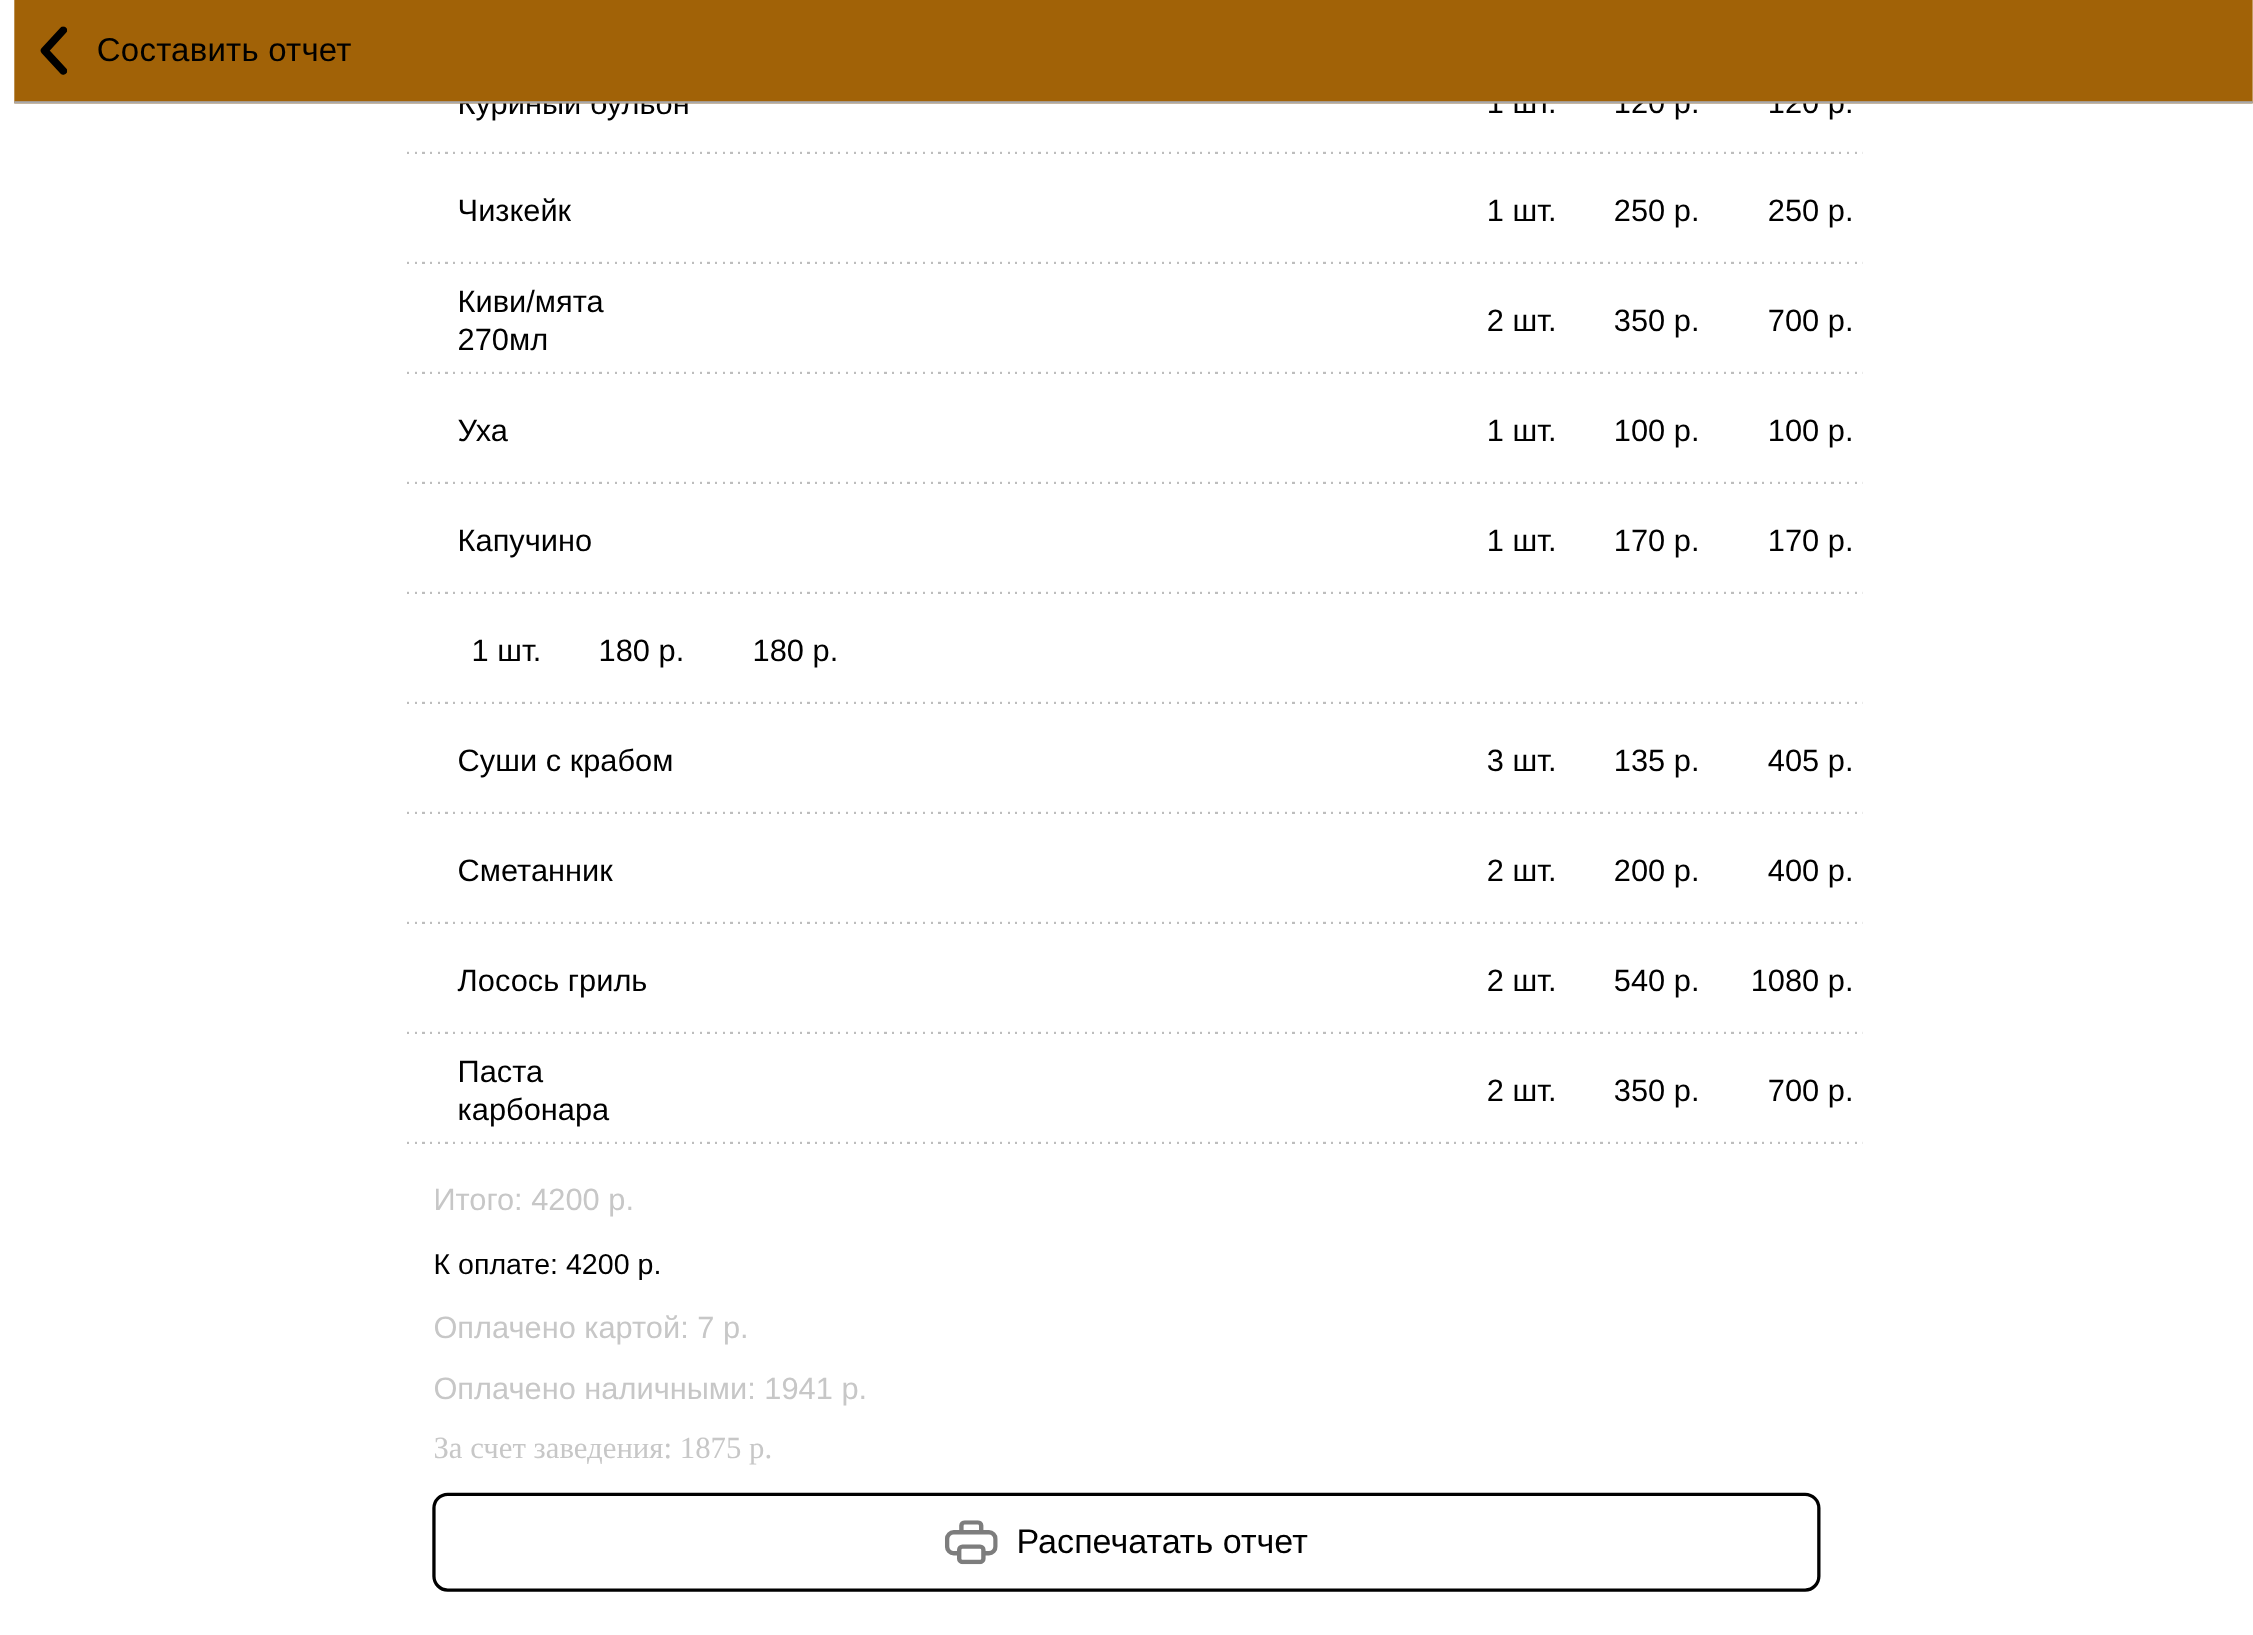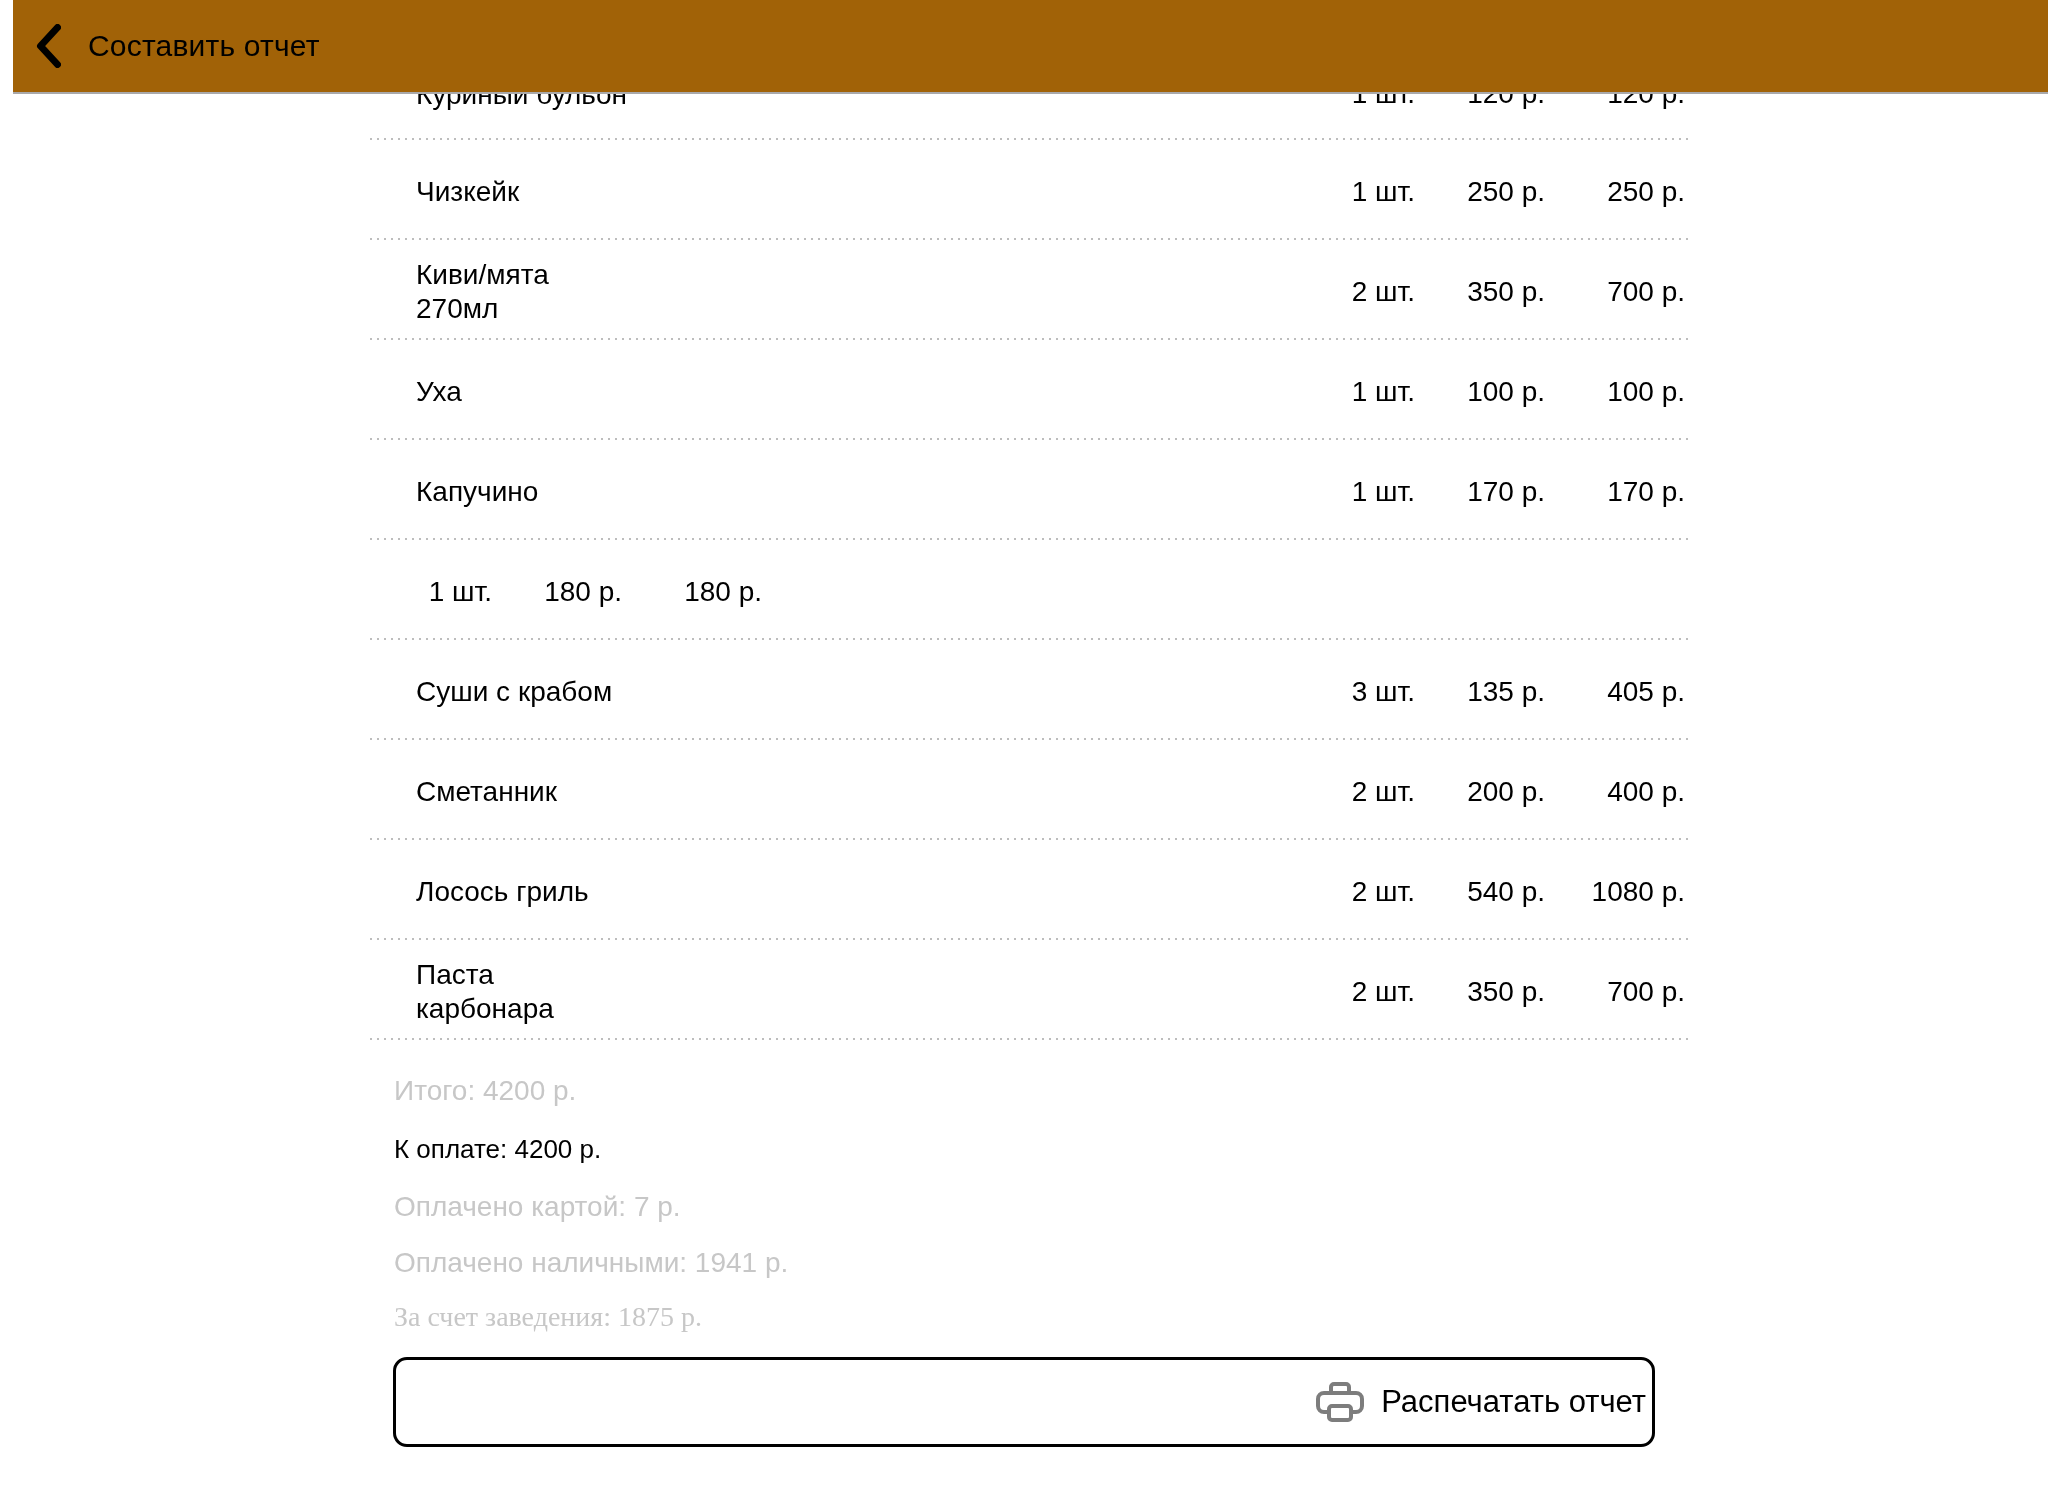--- a/index.html
+++ b/index.html
@@ -63,21 +63,21 @@
   .sum-card     { top: 1189px; }
   .sum-cash     { top: 1245px; }
   .sum-house    { top: 1299px; font-family: Liberation Serif, serif; }
 
   
   .print-btn {
     position: absolute; left: 393px; right: 393px; top: 1357px; height: 90px;
     box-sizing: border-box;
     background: #fff;
     border: 3px solid #000; border-radius: 14px;
-    display: flex; align-items: center; justify-content: flex-end; gap: 17px;
+    display: flex; align-items: center; justify-content: center; gap: 17px;
     font-size: 31px; color: #000; font-family: inherit;
     cursor: pointer;
   }
   .printer-icon { display: flex; align-items: center; }
 </style>
 </head>
 <body>
 
 <div class="page">
 

